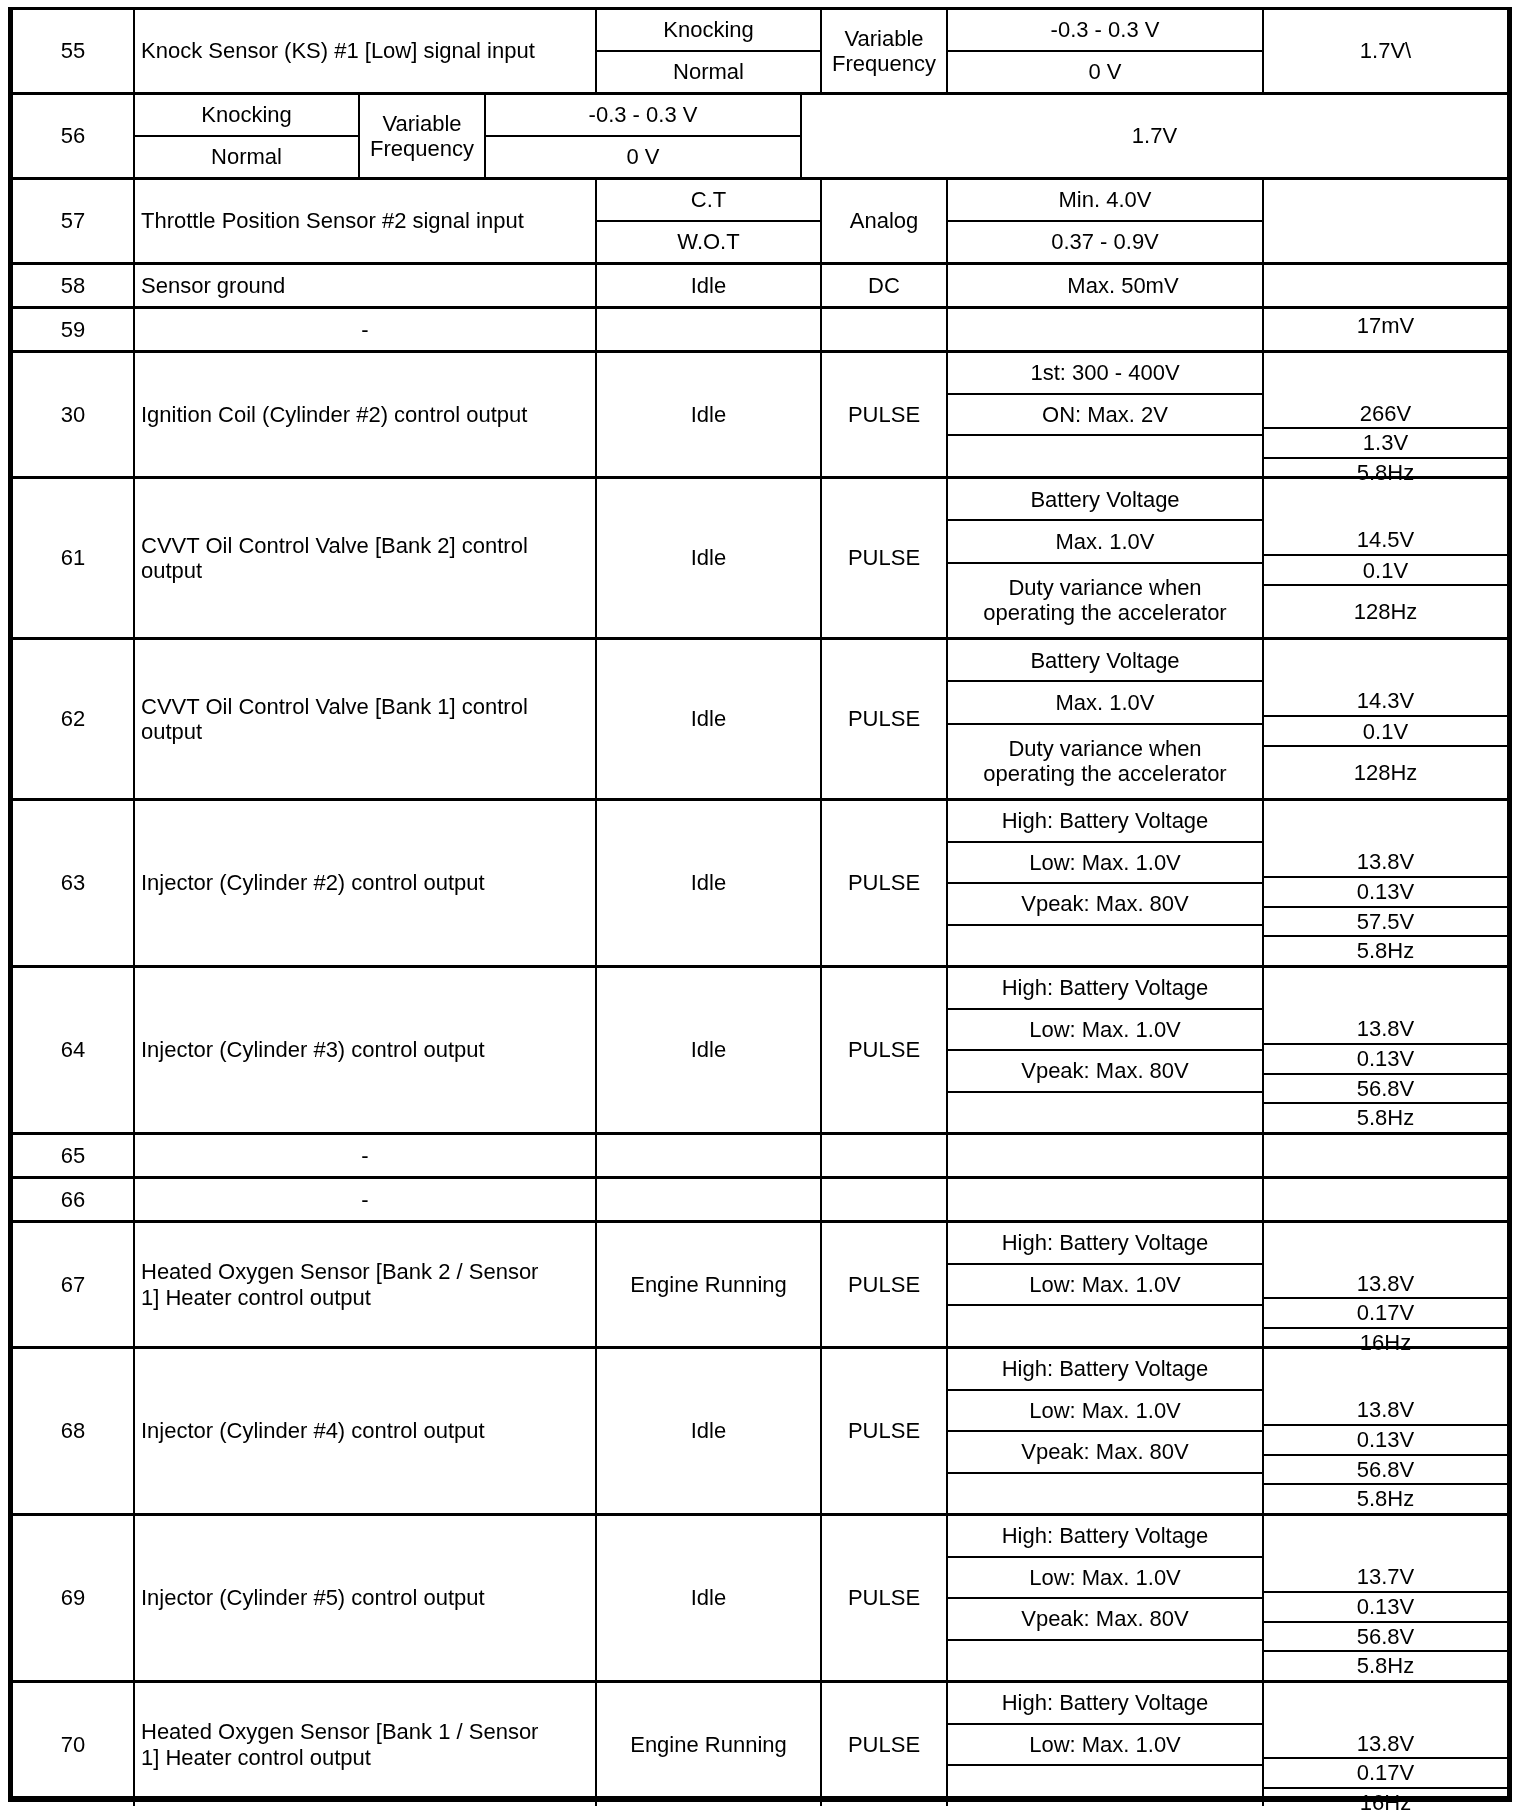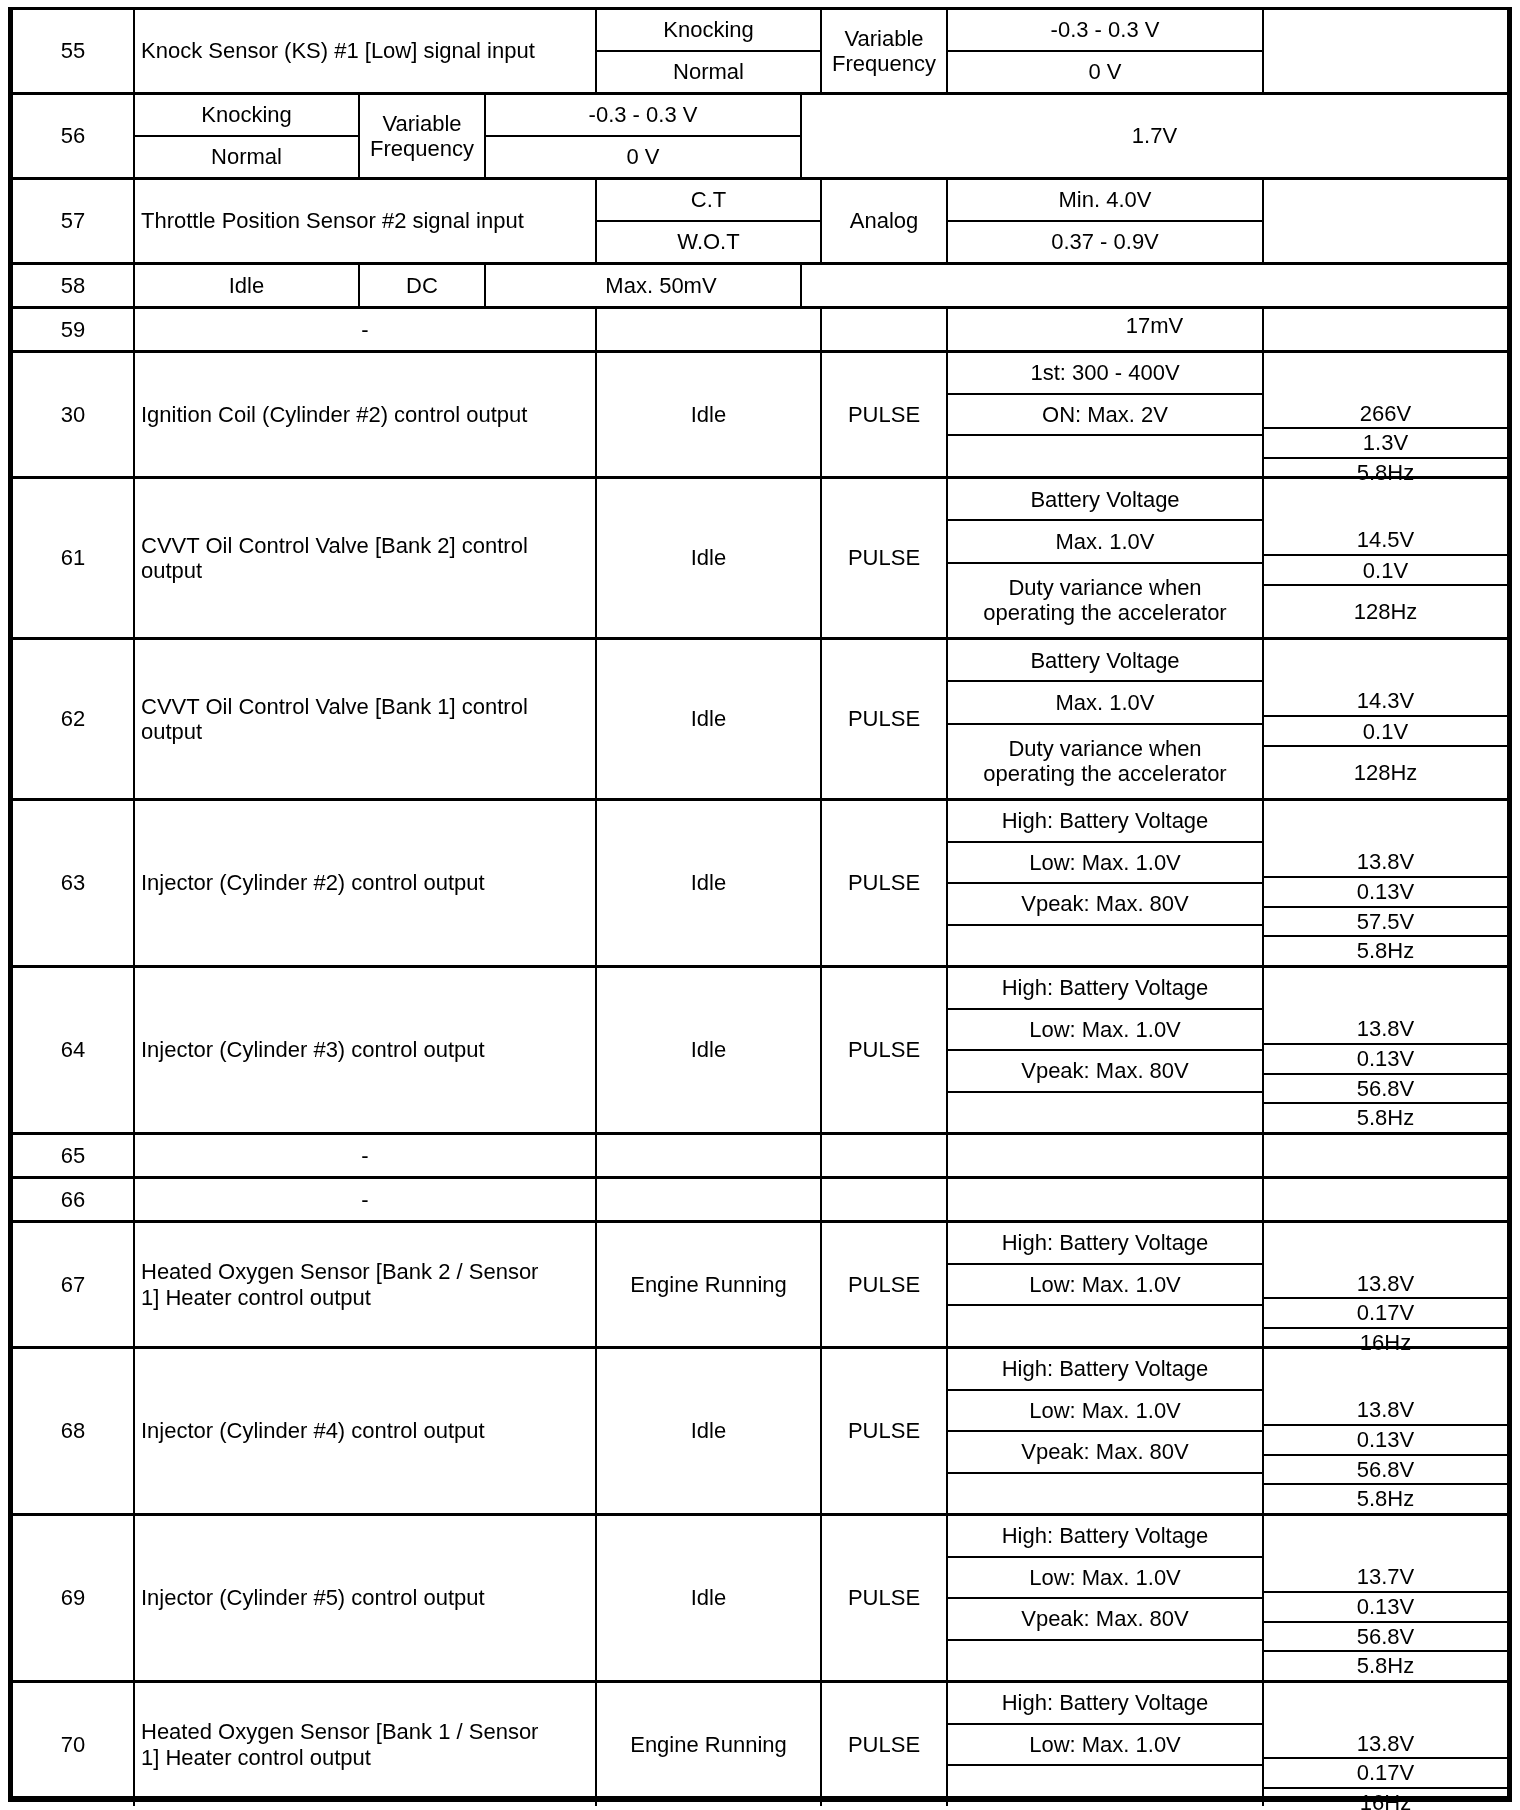--- a/index.html
+++ b/index.html
@@ -89,20 +89,21 @@
         <div class="cell col-desc desc-left">Knock Sensor (KS) #1 [Low] signal input</div>
         <div class="stack col-cond">
           <div class="subcell" style="flex: 41 0 0px;">Knocking</div>
           <div class="subcell" style="flex: 41 0 0px;">Normal</div>
         </div>
         <div class="cell col-type">Variable Frequency</div>
         <div class="stack col-spec">
           <div class="subcell" style="flex: 41 0 0px;">-0.3 - 0.3 V</div>
           <div class="subcell" style="flex: 41 0 0px;">0 V</div>
         </div>
+        <div class="cell col-meas">1.7V\</div>
       </div>
       <div class="row" style="min-height: 82px; flex-grow: 82;">
         <div class="cell col-pin">56</div>
         <div class="stack col-cond">
           <div class="subcell" style="flex: 41 0 0px;">Knocking</div>
           <div class="subcell" style="flex: 41 0 0px;">Normal</div>
         </div>
         <div class="cell col-type">Variable Frequency</div>
         <div class="stack col-spec">
           <div class="subcell" style="flex: 41 0 0px;">-0.3 - 0.3 V</div>
@@ -119,20 +120,21 @@
         </div>
         <div class="cell col-type">Analog</div>
         <div class="stack col-spec">
           <div class="subcell" style="flex: 41 0 0px; text-align: right;">Min. 4.0V</div>
           <div class="subcell" style="flex: 41 0 0px;">0.37 - 0.9V</div>
         </div>
         <div class="cell col-meas"></div>
       </div>
       <div class="row" style="min-height: 41px; flex-grow: 41;">
         <div class="cell col-pin">58</div>
+        <div class="cell col-desc desc-left">Sensor ground</div>
         <div class="cell col-cond">Idle</div>
         <div class="cell col-type">DC</div>
         <div class="stack col-spec">
           <div class="subcell" style="flex: 41 0 0px; padding-left: 40px;">Max. 50mV</div>
         </div>
         <div class="stack col-meas">
           <div class="subcell" style="flex: 41 0 0px;">17mV</div>
         </div>
       </div>
       <div class="row" style="min-height: 41px; flex-grow: 41;">

